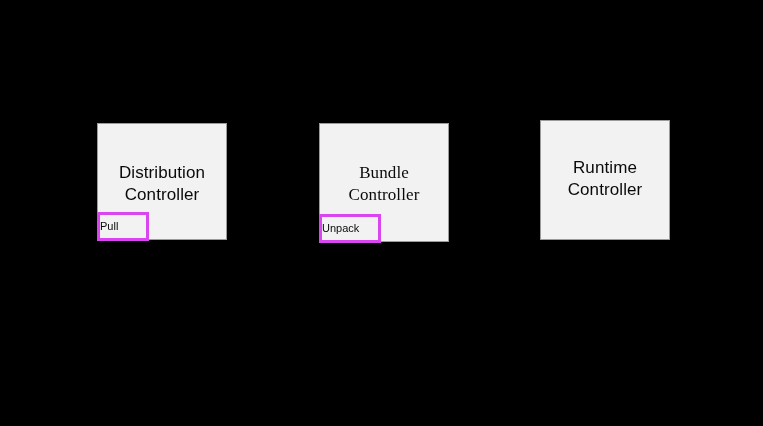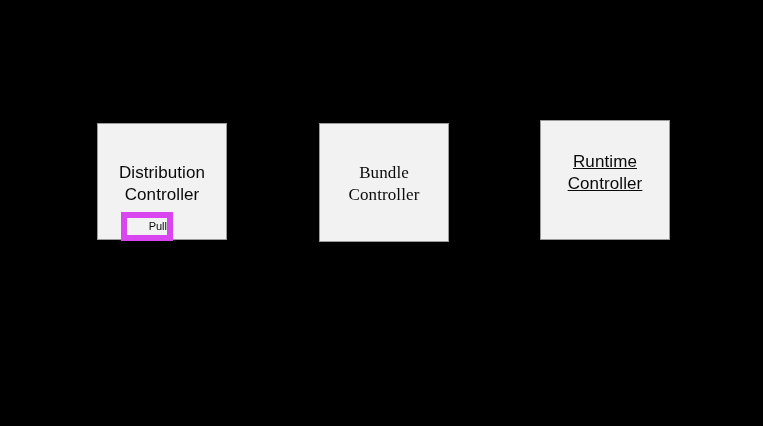--- a/index.html
+++ b/index.html
@@ -33,25 +33,24 @@
     font-family: "Liberation Sans", sans-serif;
     font-size: 17px;
     line-height: 22px;
     letter-spacing: 0.1px;
     white-space: pre-line;
   }
   .tab {
     position: absolute;
     box-sizing: border-box;
     background: #f2f2f2;
-    border: 6px solid #d946ef;
+    border: 3px solid #d946ef;
     display: flex;
     align-items: center;
-    justify-content: flex-end;
-    margin-left: 24px;
+    justify-content: flex-start;
   }
   .tab-label {
     color: #0a0a0a;
     font-family: "Liberation Sans", sans-serif;
     font-size: 11px;
     line-height: 13px;
     white-space: nowrap;
   }
 
   
@@ -84,38 +83,41 @@
     height: 29px;
   }
 
   
   #node-runtime {
     left: 540px;
     top: 120px;
     width: 130px;
     height: 120px;
   }
-  #node-runtime .node-label { top: 30px; text-decoration: underline; }
+  #node-runtime .node-label { top: 36px; }
 </style>
 </head>
 <body>
 
 <div id="canvas">
 
   <div class="node" id="node-distribution">
     <div class="node-label">Distribution
 Controller</div>
   </div>
   <div class="tab" id="tab-pull">
     <span class="tab-label">Pull</span>
   </div>
 
   <div class="node" id="node-bundle">
     <div class="node-label">Bundle
 Controller</div>
   </div>
+  <div class="tab" id="tab-unpack">
+    <span class="tab-label">Unpack</span>
+  </div>
 
   <div class="node" id="node-runtime">
     <div class="node-label">Runtime
 Controller</div>
   </div>
 
 </div>
 
 </body></html>

